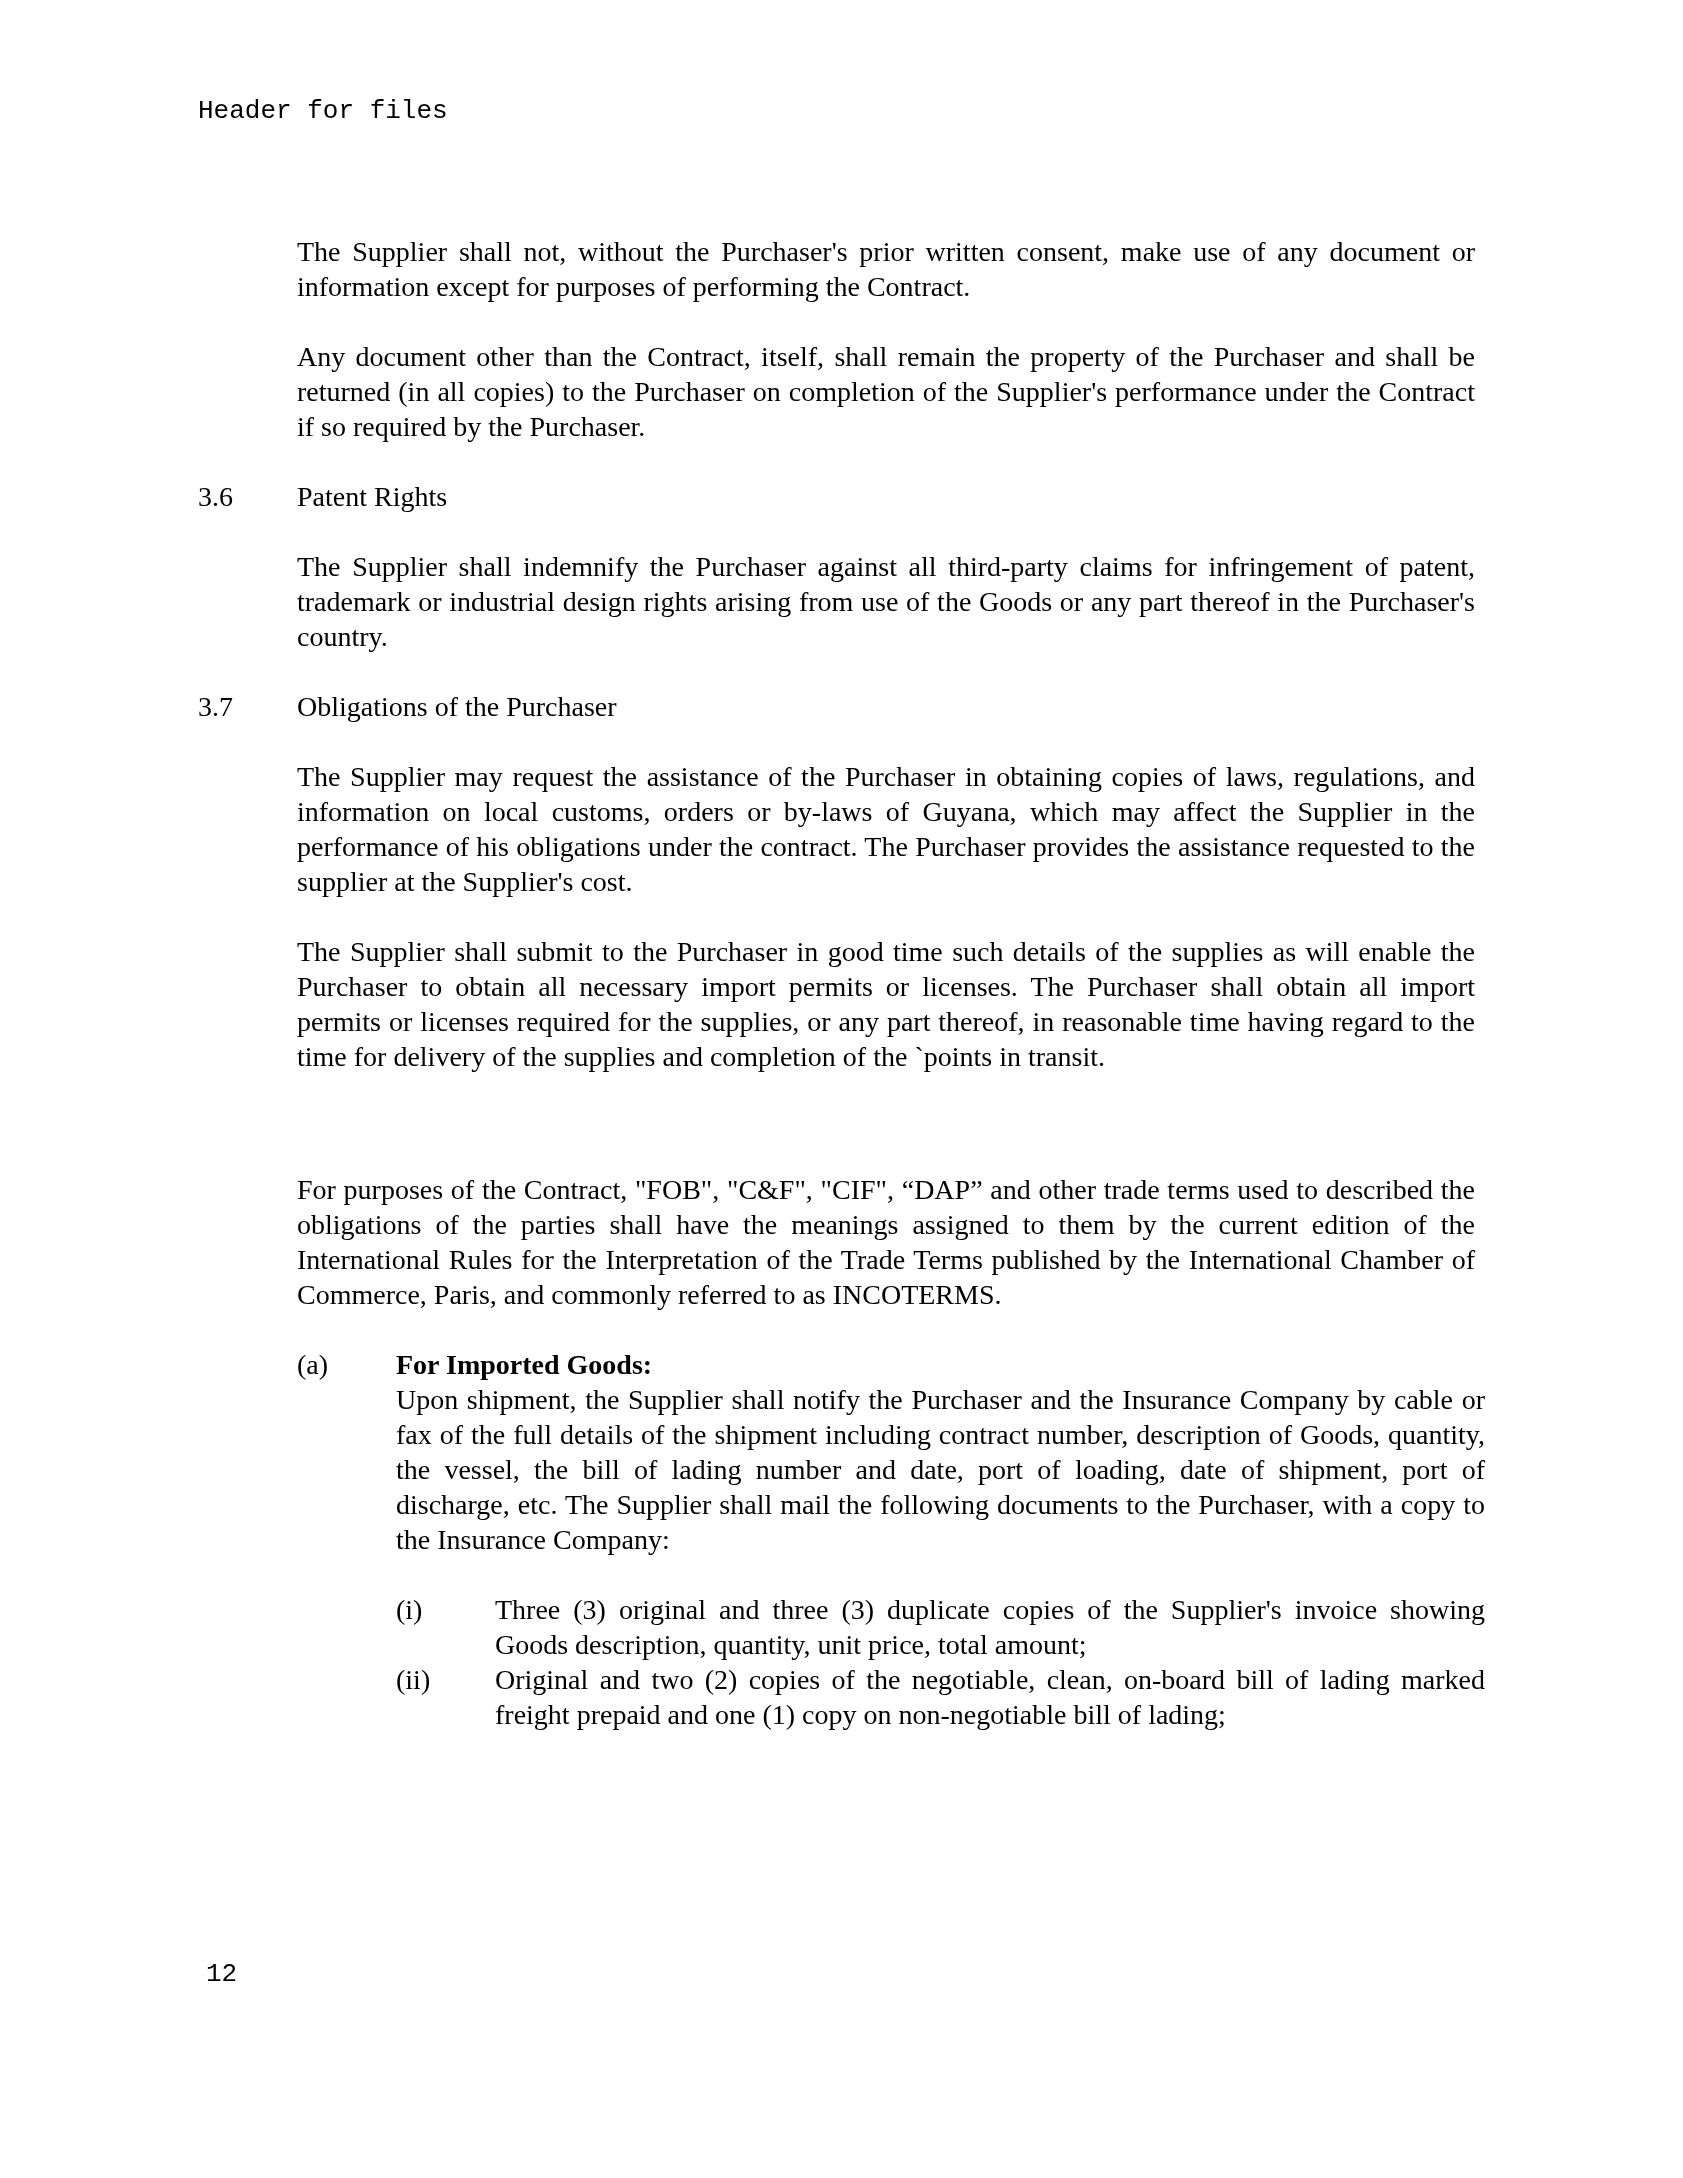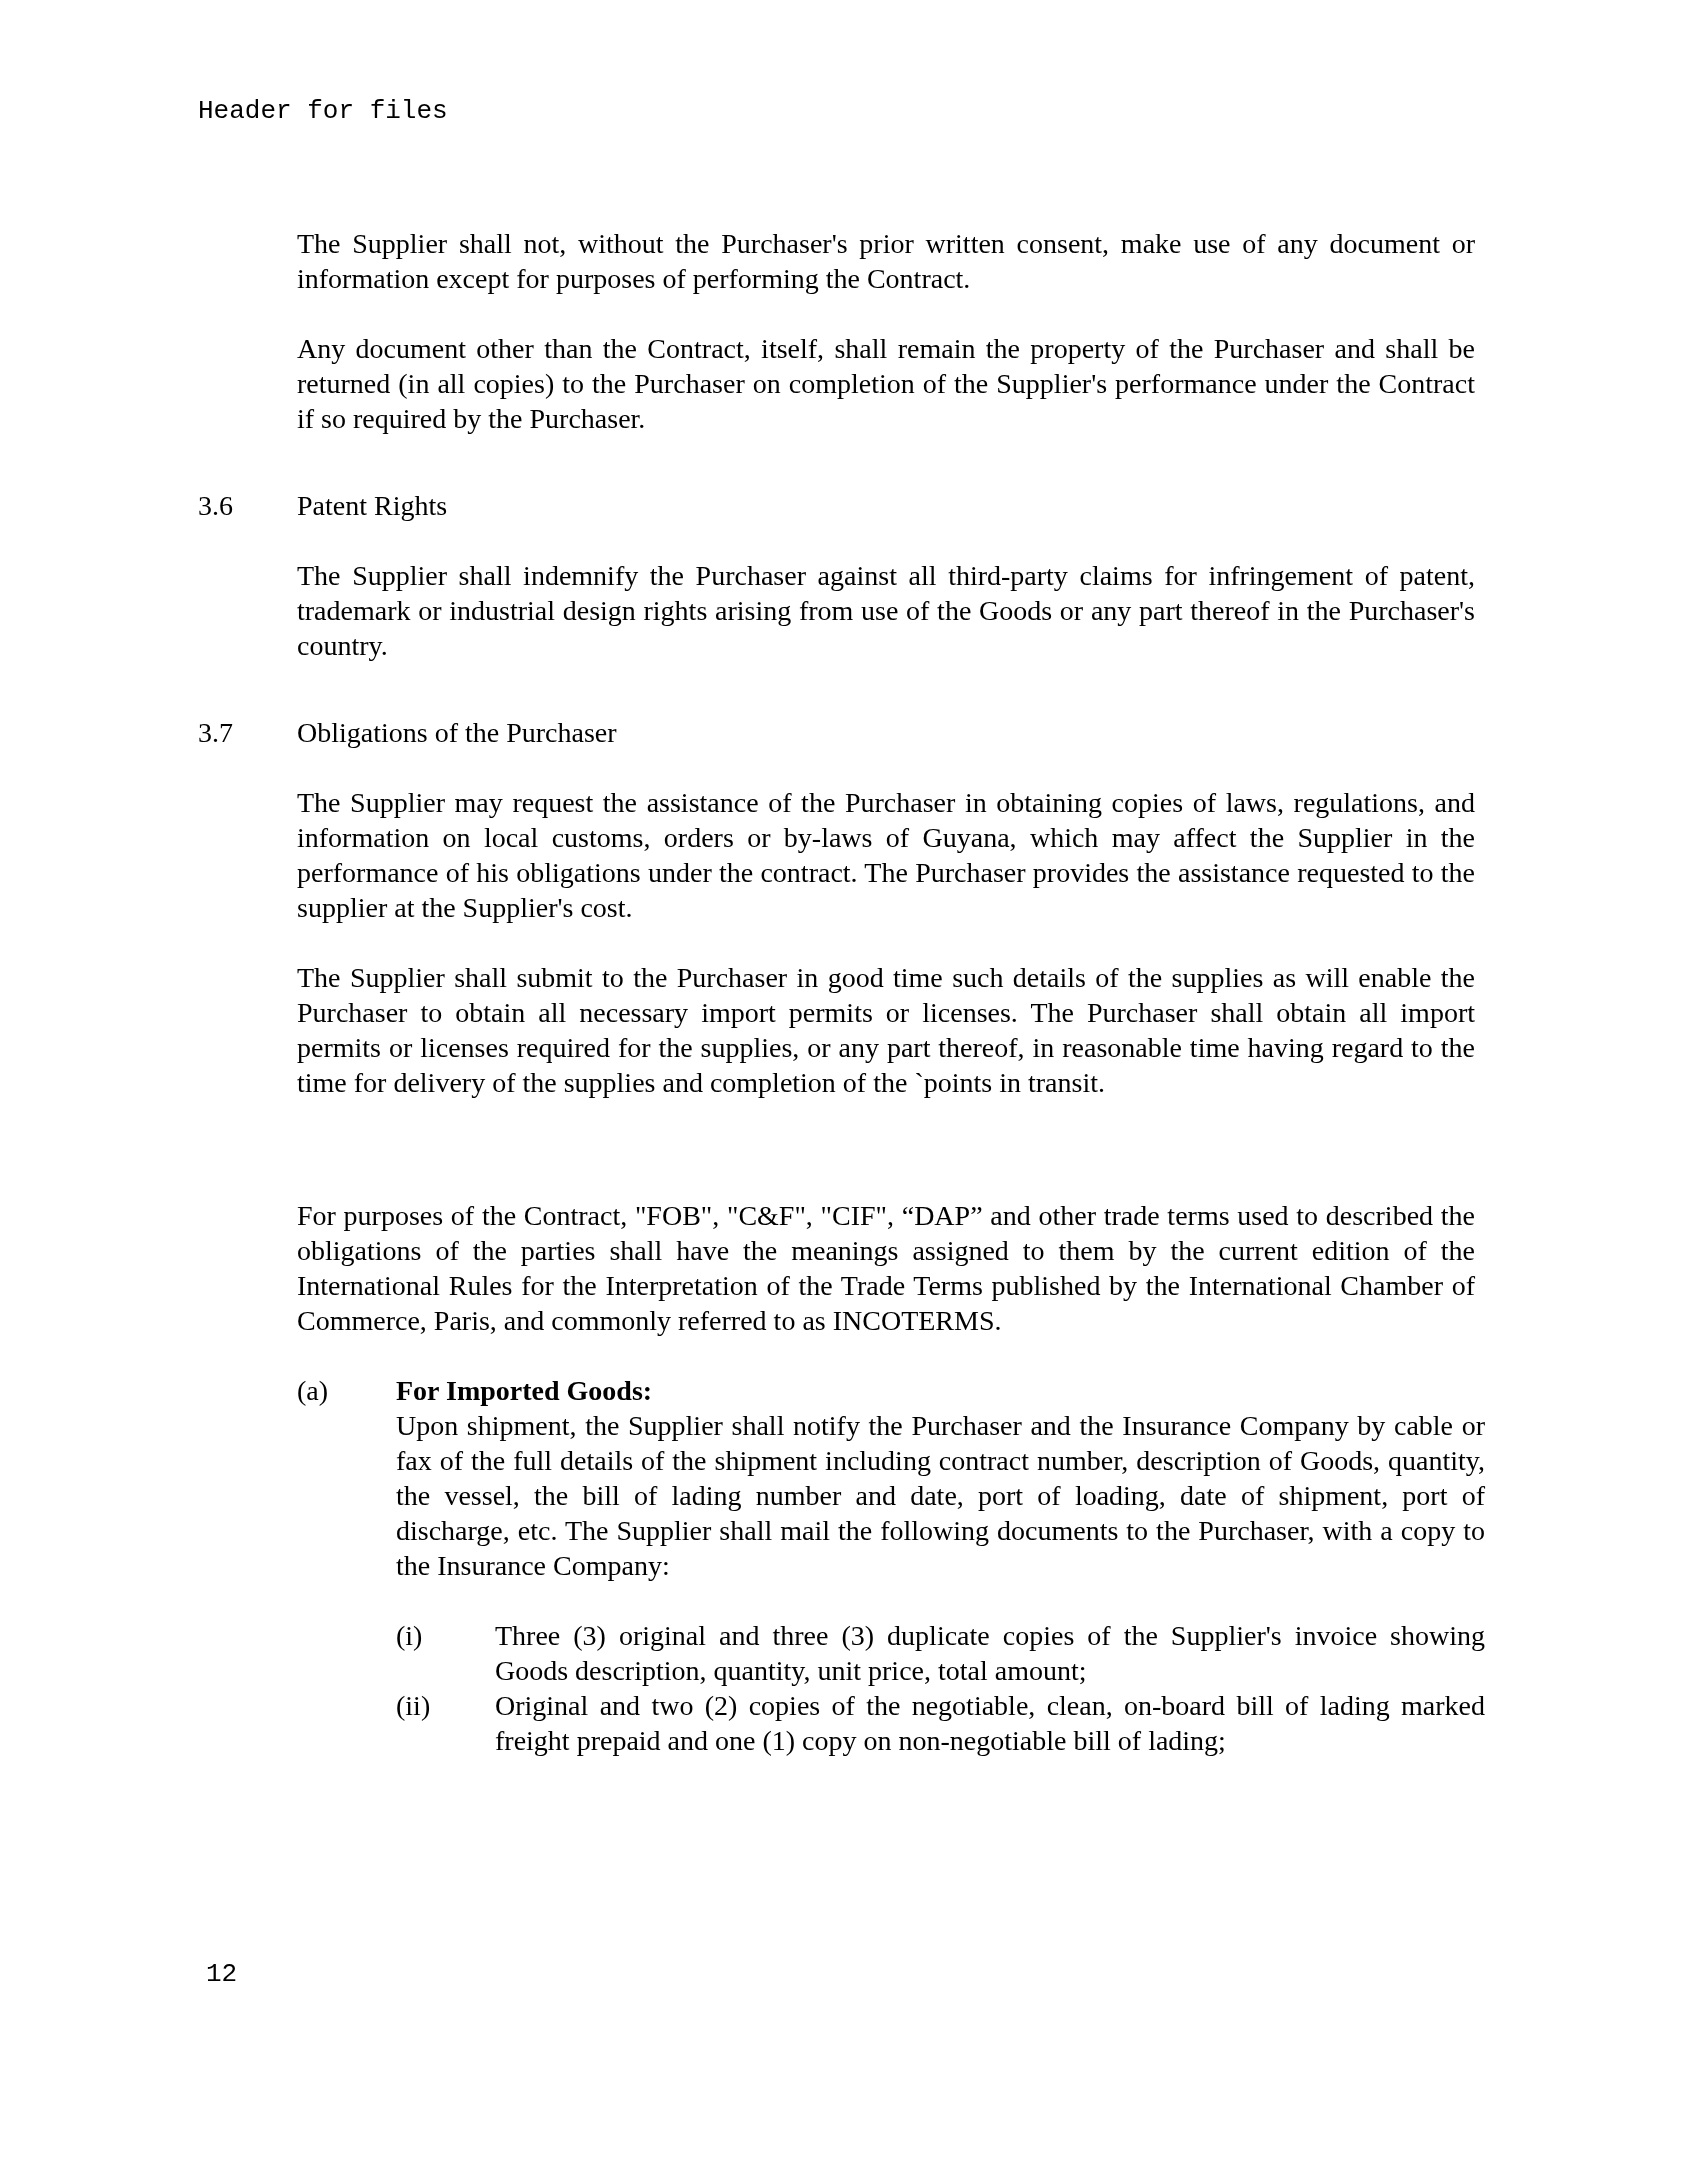--- a/index.html
+++ b/index.html
@@ -16,42 +16,42 @@
     }
     .content {
       position: absolute; left: 198px; top: 226px; width: 1277px;
       font-family: "Liberation Serif", "DejaVu Serif", serif;
       font-size: 28px; line-height: 35px;
     }
     .para {
       margin-left: 99px; text-align: justify; margin-bottom: 35px;
     }
     .heading {
-      display: flex; margin-top: 52px; margin-bottom: 35px;
+      display: flex; margin-top: 35px; margin-bottom: 35px;
     }
     .heading .num { width: 99px; flex: none; }
     .gap-extra { height: 35px; }
     .sub {
       margin-left: 99px; display: flex;
     }
     .sub .lbl { width: 99px; flex: none; }
     .sub .body { flex: 1; text-align: justify; margin-right: -10px; }
     .sub .title { font-weight: bold; }
     .items { margin-top: 35px; }
     .item { display: flex; }
     .item .lbl { width: 99px; flex: none; }
     .item .txt { flex: 1; text-align: justify; }
   </style>
 </head>
 <body>
 
 <div class="header">Header for files</div>
 
 <div class="content">
-  <p class="para" style="margin-top:0">The Supplier shall not, without the Purchaser's prior written consent, make use of any document or information except for purposes of performing the Contract.</p>
+  <p class="para" style="margin-top:8px">The Supplier shall not, without the Purchaser's prior written consent, make use of any document or information except for purposes of performing the Contract.</p>
   <p class="para">Any document other than the Contract, itself, shall remain the property of the Purchaser and shall be returned (in all copies) to the Purchaser on completion of the Supplier's performance under the Contract if so required by the Purchaser.</p>
 
   <div class="heading">
     <span class="num">3.6</span>
     <span>Patent Rights</span>
   </div>
   <p class="para">The Supplier shall indemnify the Purchaser against all third-party claims for infringement of patent, trademark or industrial design rights arising from use of the Goods or any part thereof in the Purchaser's country.</p>
 
   <div class="heading">
     <span class="num">3.7</span>

